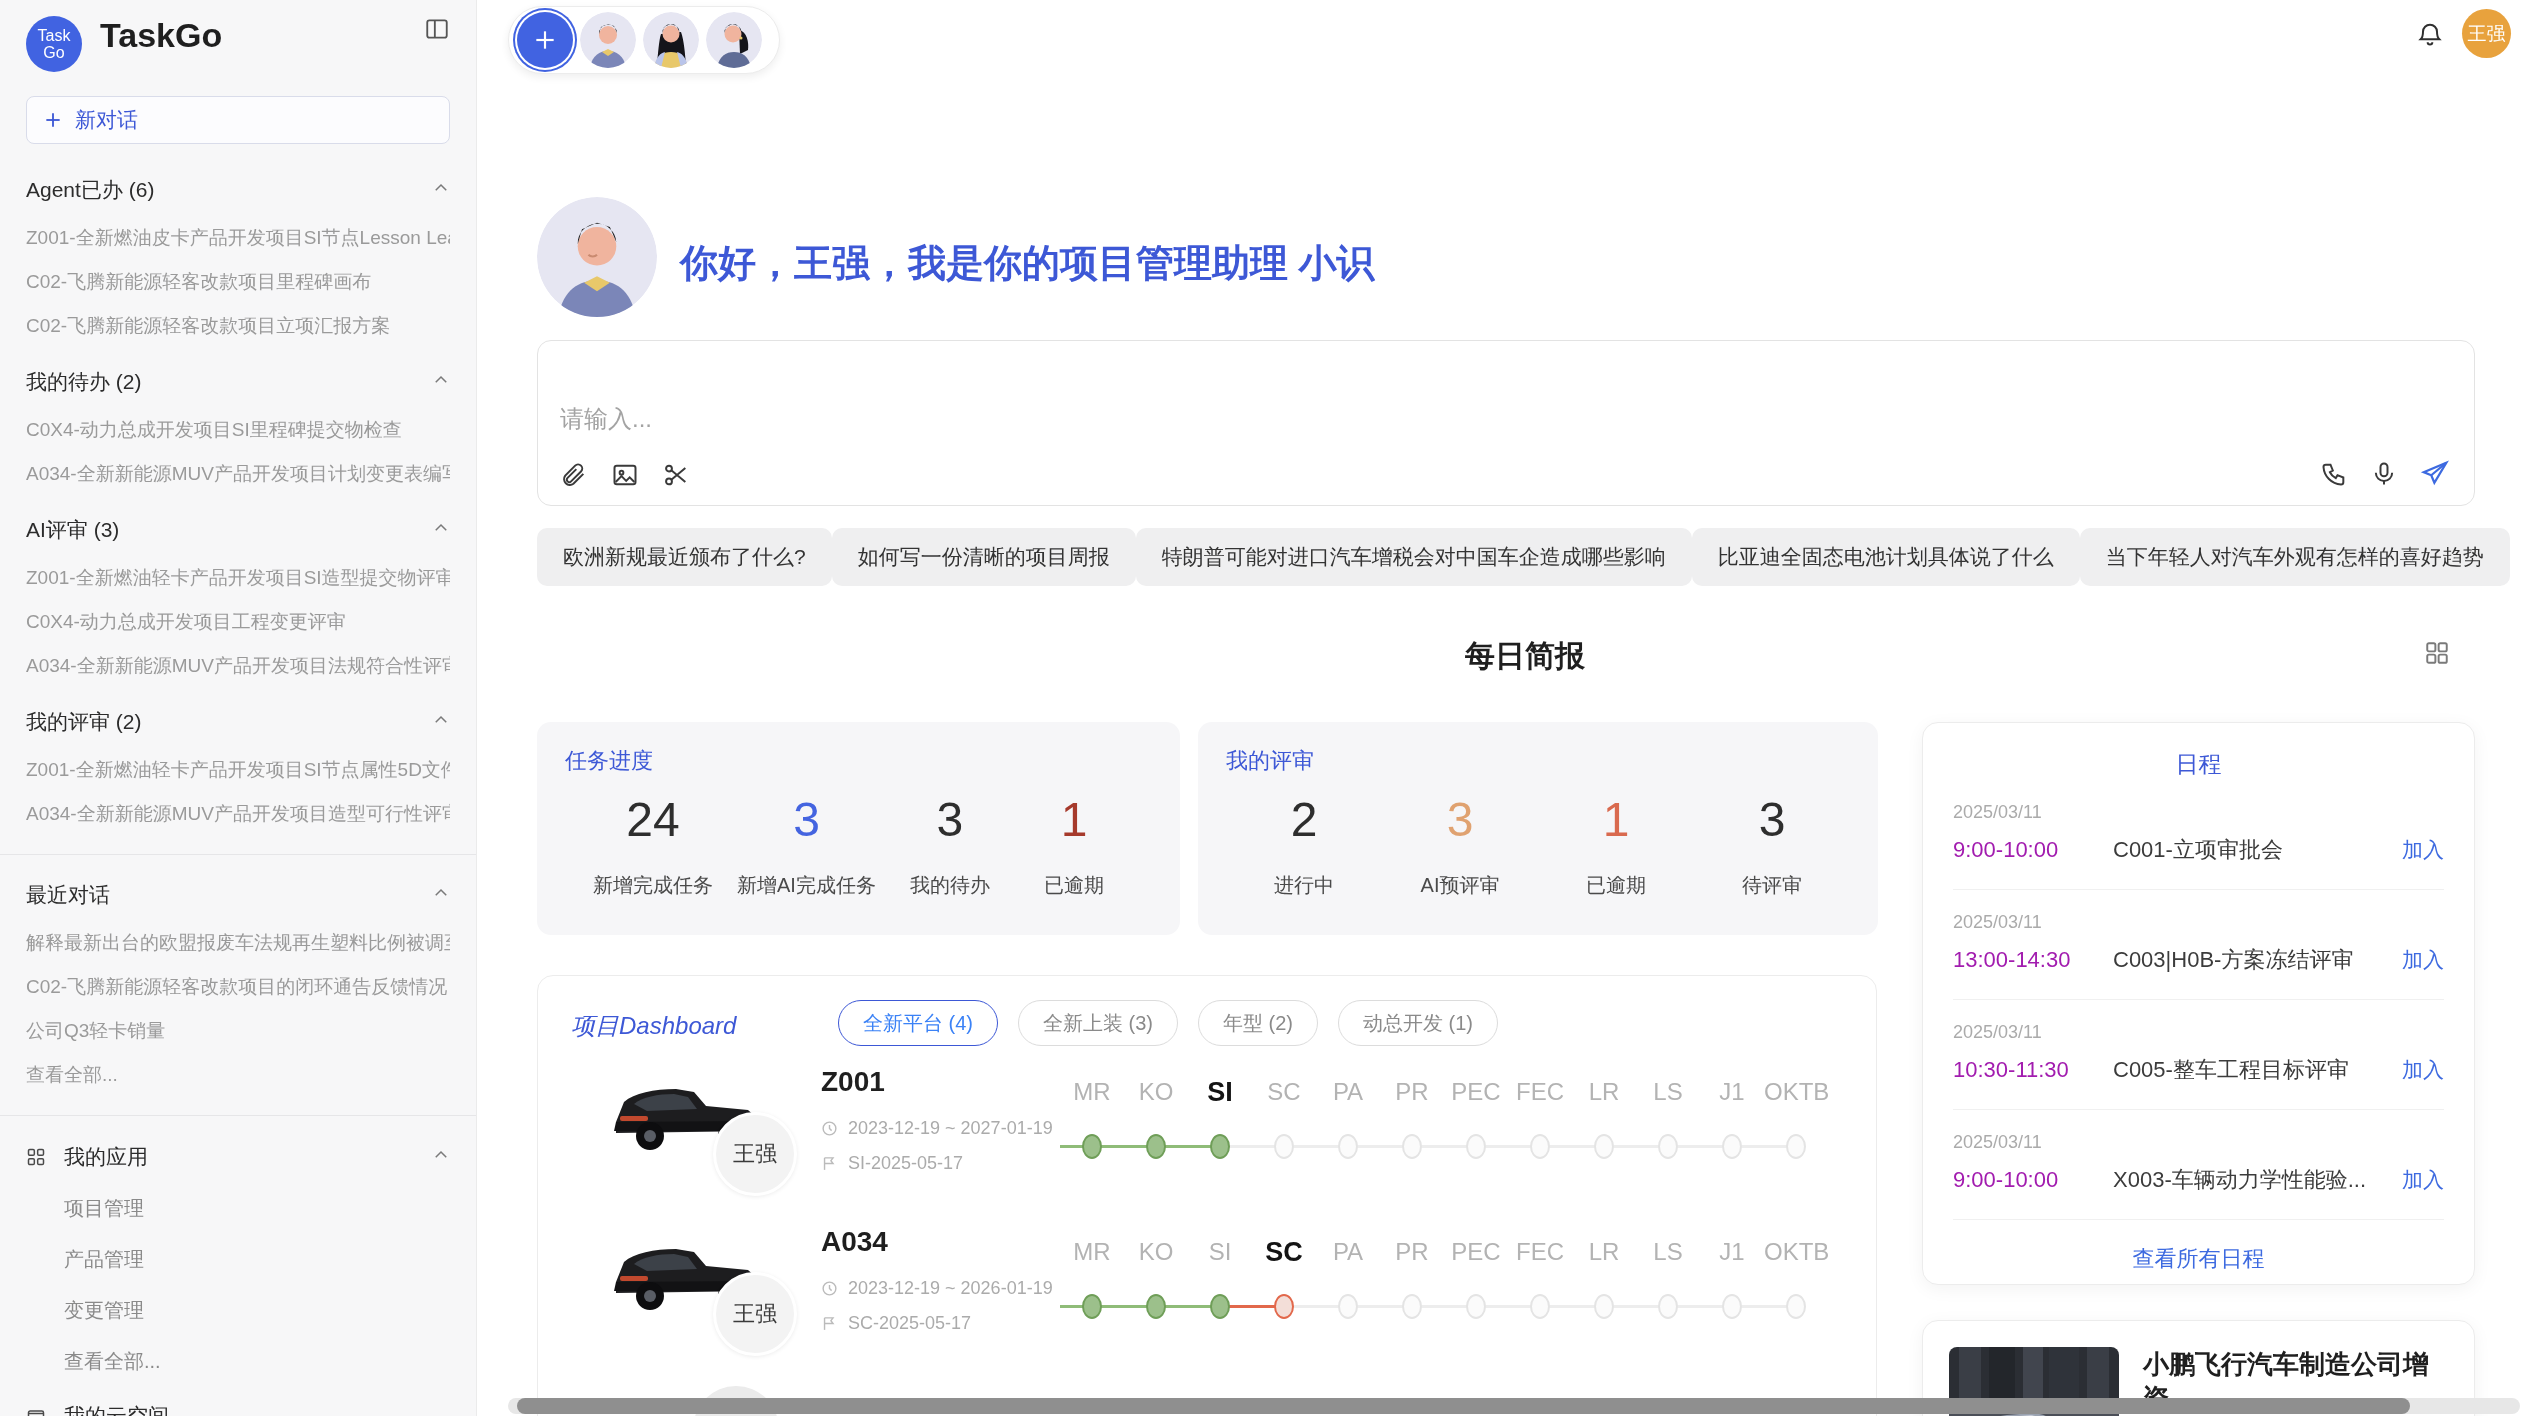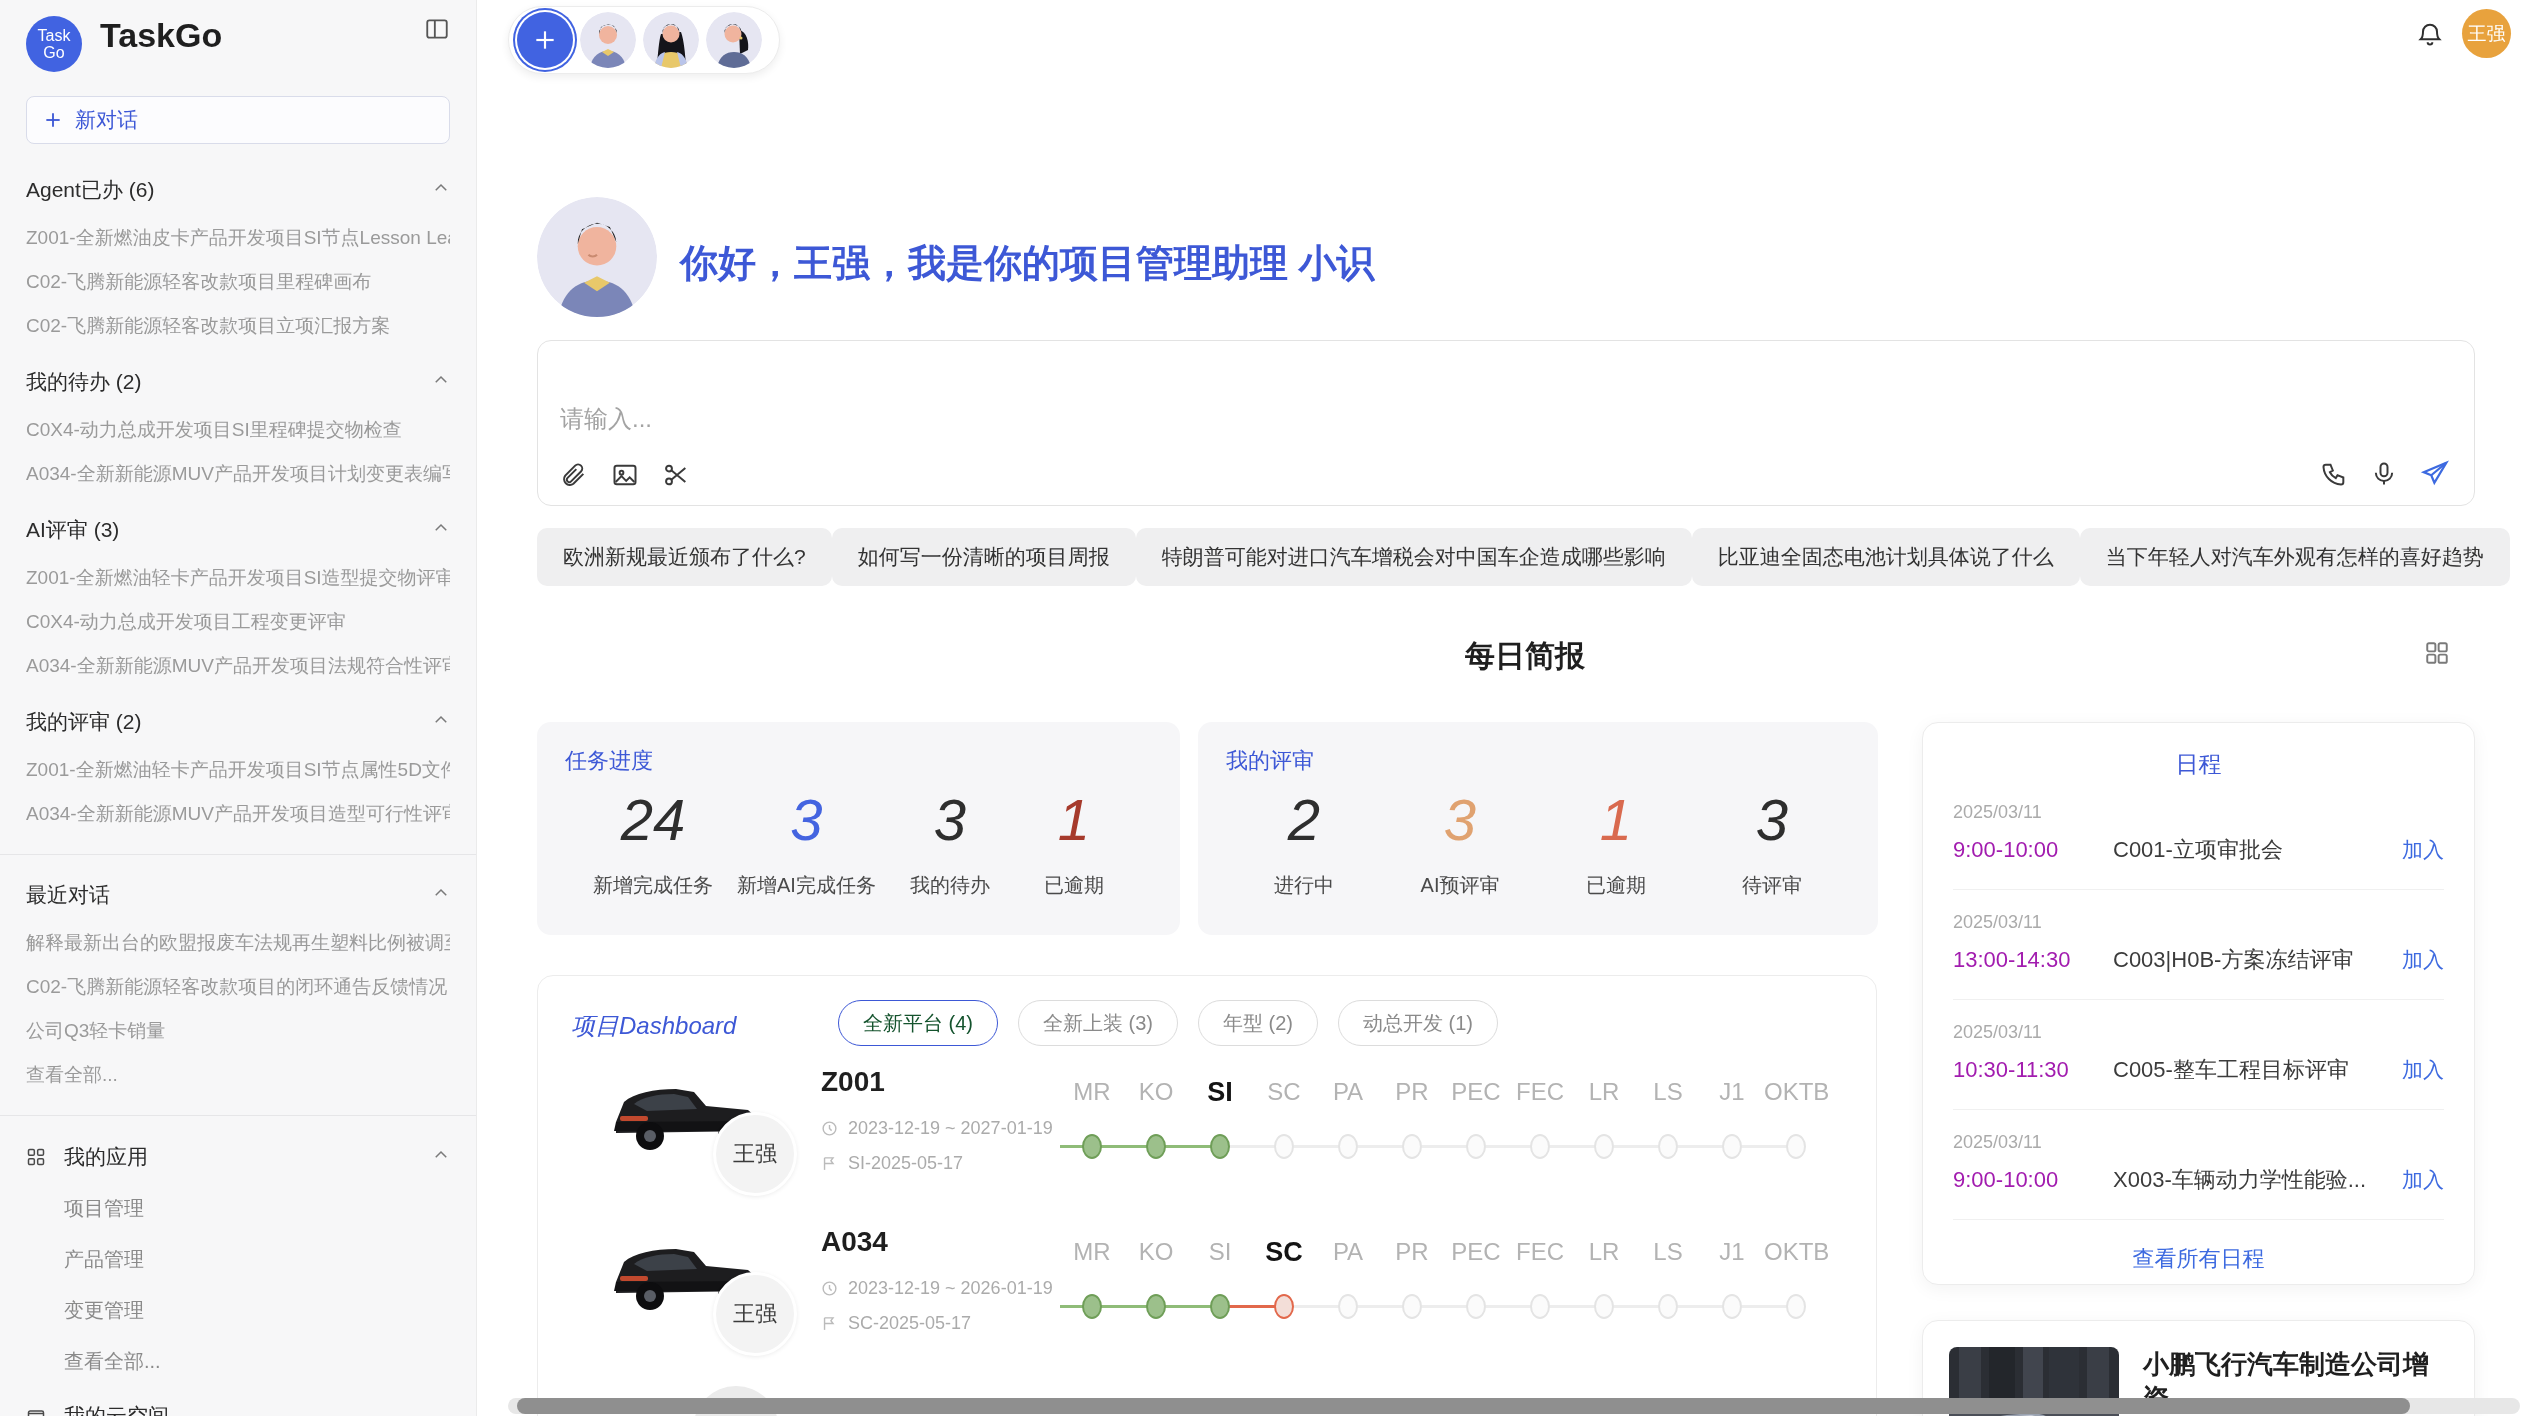--- a/index.html
+++ b/index.html
@@ -71,21 +71,21 @@
     font-size:30px; font-weight:bold; color:#1f1f1f; }
   .brief-grid-ic { position:absolute; left:2424px; top:640px; color:#7a7a7a; cursor:pointer; }
 
   .stat-card { position:absolute; top:722px; height:213px; background:#f6f6f8; border-radius:14px; }
   .stat-card.c1 { left:537px; width:643px; }
   .stat-card.c2 { left:1198px; width:680px; }
   .stat-title { position:absolute; left:28px; top:24px; font-size:22px; color:#3d58d6; }
   .stat-row { position:absolute; left:0; right:0; top:62px; display:flex;
     justify-content:space-between; padding:0 56px; }
   .stat-col { text-align:center; min-width:100px; }
-  .stat-num { font-size:58px; font-weight:500; line-height:72px;font-style:italic; }
+  .stat-num { font-size:48px; font-weight:500; line-height:72px; }
   .stat-label { margin-top:16px; font-size:20px; color:#4a4a4a; }
 
   
   .sched-card { position:absolute; left:1922px; top:722px; width:553px; height:563px;
     background:#fff; border:1px solid #ececec; border-radius:16px;
     box-shadow:0 4px 18px rgba(0,0,0,.05); padding:26px 30px 0 30px; }
   .sched-title { text-align:center; font-size:23px; color:#3d58d6; }
   .sch-row { padding:22px 0 24px 0; border-bottom:1px solid #f0f0f0; }
   .sch-row:last-of-type { border-bottom:none; }
   .sch-date { font-size:18px; color:#ababab; }
@@ -95,21 +95,21 @@
   .sch-join { flex:none; font-size:21px; color:#3d6ae0; cursor:pointer; }
   .sched-footer { text-align:center; font-size:22px; color:#3d6ae0; margin-top:24px; cursor:pointer; }
 
   
   .dash-card { position:absolute; left:537px; top:975px; width:1340px; height:460px;
     background:#fff; border:1px solid #ececec; border-radius:16px; }
   .dash-title { position:absolute; left:33px; top:34px; font-size:24px; color:#3d58d6;font-style:italic; }
   .dash-tabs { position:absolute; left:300px; top:24px; display:flex; gap:20px; }
   .tab { height:46px; border-radius:23px; border:1px solid #dcdcdc; color:#8a8a8a;
     font-size:20px; display:flex; align-items:center; padding:0 24px; cursor:pointer; background:#fff; }
-  .tab.active { border:1.5px solid #3d58d6; color:#14532d; }
+  .tab.active { border:1.5px solid #3d58d6; color:#3b82f6; }
   .proj-row { position:absolute; left:40px; width:1280px; height:170px; }
   .proj-row.r0 { top:80px; } .proj-row.r1 { top:240px; }
   .truck { position:absolute; left:20px; top:4px; width:175px; height:108px; }
   .owner-av { position:absolute; left:135px; top:56px; width:84px; height:84px; border-radius:50%;
     background:#f3f3f3; border:3px solid #fff; box-shadow:0 1px 4px rgba(0,0,0,.08);
     display:flex; align-items:center; justify-content:center; font-size:22px; color:#3a3a3a; }
   .proj-info { position:absolute; left:243px; top:10px; width:240px; }
   .proj-name { font-size:28px; font-weight:bold; color:#1f1f1f; }
   .proj-meta { margin-top:20px; display:flex; align-items:center; font-size:18px; color:#ababab; }
   .proj-meta .mic { color:#bbb; margin-right:10px; display:flex; }

